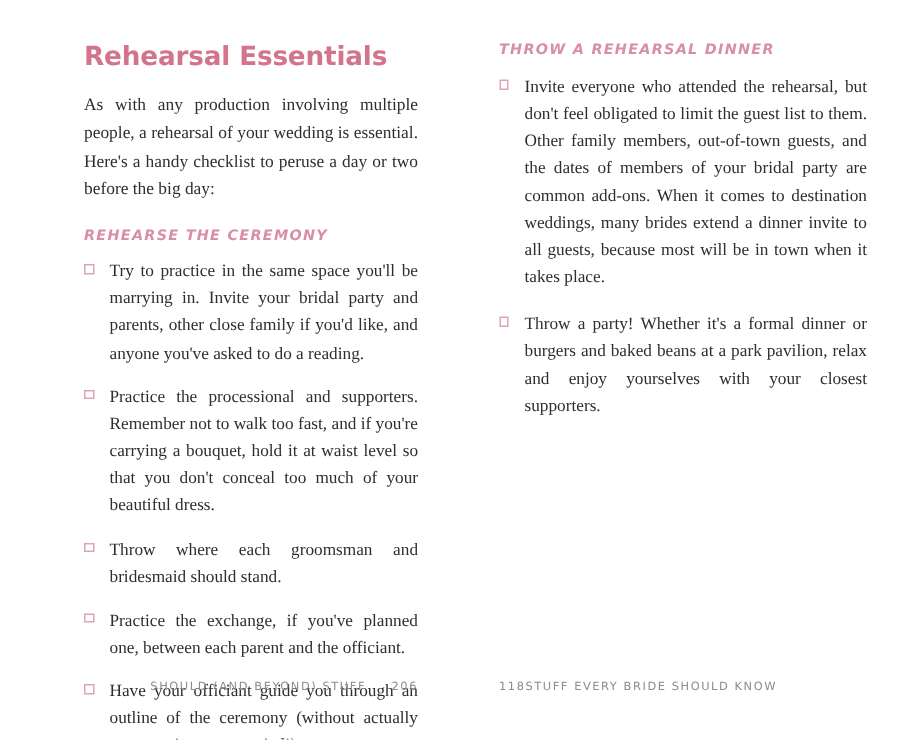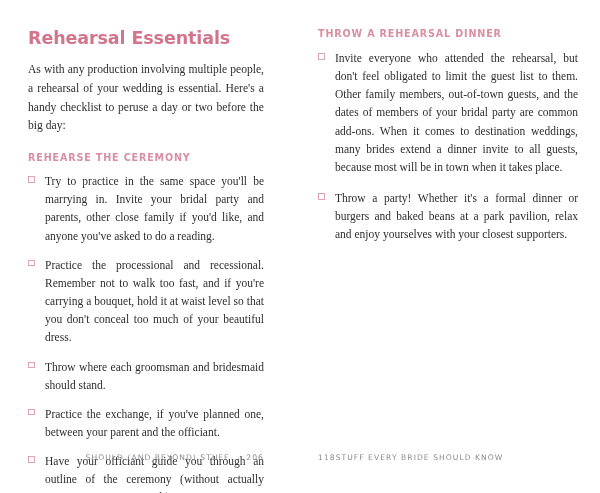--- a/index.html
+++ b/index.html
@@ -12,20 +12,21 @@
     background: #ffffff;
     font-family: "Liberation Serif", serif;
     overflow: hidden;
   }
   .spread {
     position: relative;
     width: 600px;
     height: 493px;
     display: flex;
     box-sizing: border-box;
+    padding-left: 28px;
   }
   .page {
     position: relative;
     box-sizing: border-box;
     height: 493px;
   }
   .page-left {
     width: 300px;
     padding: 28px 36px 0 28px;
   }
@@ -45,20 +46,21 @@
     line-height: 1.2;
   }
   .section-head {
     font-family: "DejaVu Sans", sans-serif;
     font-size: 9.6px;
     font-weight: bold;
     color: #d98fa3;
     letter-spacing: 0.85px;
     margin: 0 0 9px 0;
     text-transform: uppercase;
+    font-style: italic;
   }
   .section-head.right-head {
     margin-bottom: 10px;
   }
 
   
   .intro {
     font-size: 11.6px;
     line-height: 1.62;
     color: #2e2e30;
@@ -139,29 +141,29 @@
 
     <h2 class="section-head">REHEARSE THE CEREMONY</h2>
 
     <ul class="checklist left-list">
       <li class="check-item">
         <span class="checkbox"></span>
         <span>Try to practice in the same space you'll be marrying in. Invite your bridal party and parents, other close family if you'd like, and anyone you've asked to do a reading.</span>
       </li>
       <li class="check-item">
         <span class="checkbox"></span>
-        <span>Practice the processional and recessional. Remember not to walk too fast, and if you're carrying a bouquet, hold it at waist level so that you don't conceal too much of your beautiful dress.</span>
+        <span>Practice the processional and supporters. Remember not to walk too fast, and if you're carrying a bouquet, hold it at waist level so that you don't conceal too much of your beautiful dress.</span>
       </li>
       <li class="check-item">
         <span class="checkbox"></span>
         <span>Throw where each groomsman and bridesmaid should stand.</span>
       </li>
       <li class="check-item">
         <span class="checkbox"></span>
-        <span>Practice the exchange, if you've planned one, between your parent and the officiant.</span>
+        <span>Practice the exchange, if you've planned one, between each parent and the officiant.</span>
       </li>
       <li class="check-item">
         <span class="checkbox"></span>
         <span>Have your officiant guide you through an outline of the ceremony (without actually pronouncing you married!).</span>
       </li>
 
     </ul>
 
     <div class="footer footer-left">
       <span>SHOULD (AND BEYOND) STUFF</span><span class="folio">206</span>

